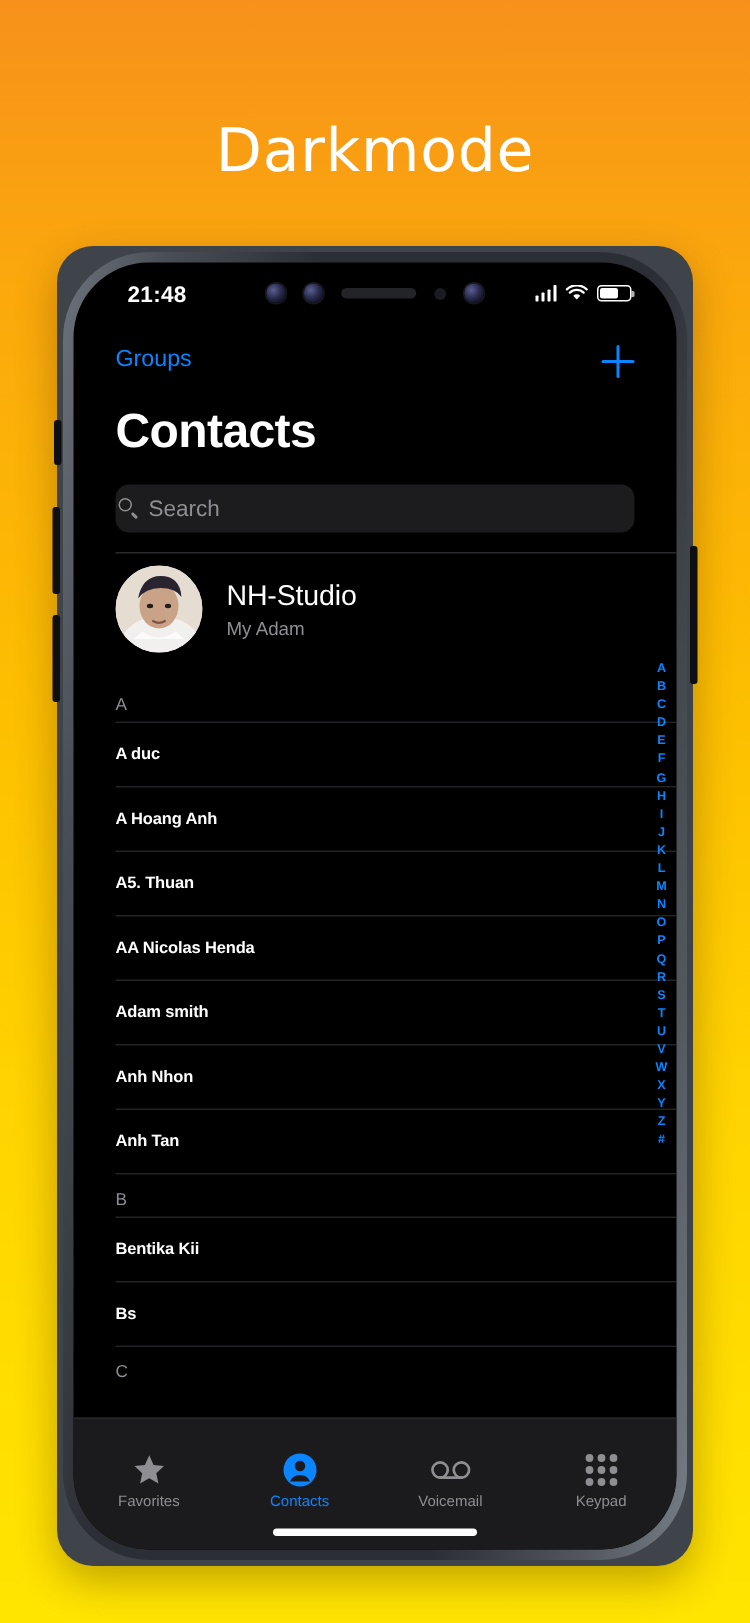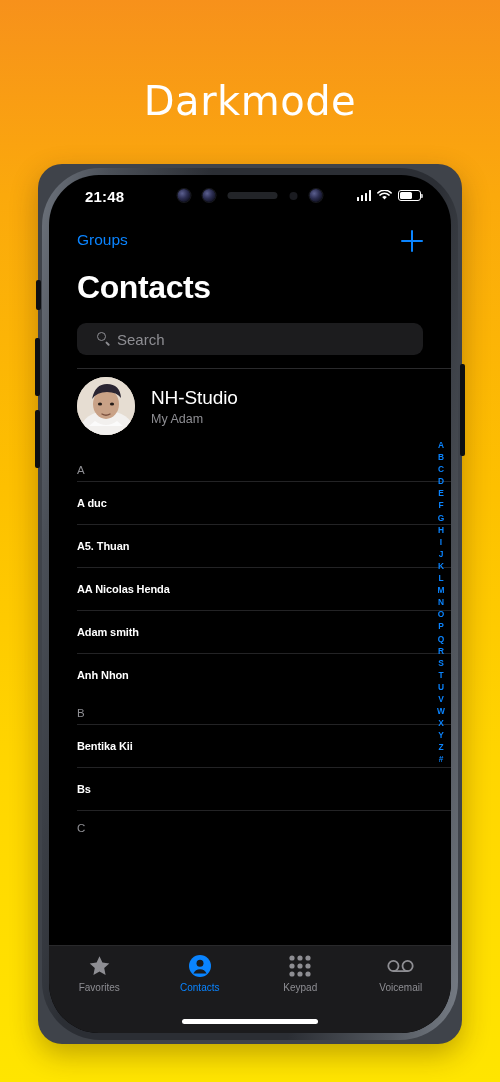--- a/index.html
+++ b/index.html
@@ -174,21 +174,21 @@
 
   
   .searchbar {
     position: absolute;
     left: 28px; top: 148px;
     width: 346px; height: 32px;
     background: #1c1c1e;
     border-radius: 9px;
     display: flex;
     align-items: center;
-    padding: 0 20px;
+    padding: 0 2px;
     box-sizing: border-box;
   }
   .search-icon {
     width: 14px; height: 14px;
     position: relative;
     margin-right: 6px;
     flex: none;
   }
   .search-icon::before {
     content: "";
@@ -298,21 +298,21 @@
   }
 
   
   .tabbar {
     position: absolute;
     left: 0; right: 0; bottom: 0;
     height: 88px;
     background: #1b1b1d;
     border-top: 1px solid #29292b;
     display: flex;
-    padding-top: 7px;
+    padding-top: 21px;
     box-sizing: border-box;
   }
   .tab {
     flex: 1;
     display: flex;
     flex-direction: column;
     align-items: center;
     gap: 4px;
   }
   .tab-label {
@@ -406,30 +406,36 @@
         <div class="mycard-sub">My Adam</div>
       </div>
     </div>
 
     <div class="list">
         <div class="section-head">A</div>
         <div class="row">
           <div class="row-name">A duc</div>
         </div>
         <div class="row">
+          <div class="row-name">A Hoang Anh</div>
+        </div>
+        <div class="row">
           <div class="row-name">A5. Thuan</div>
         </div>
         <div class="row">
           <div class="row-name">AA Nicolas Henda</div>
         </div>
         <div class="row">
           <div class="row-name">Adam smith</div>
         </div>
         <div class="row">
           <div class="row-name">Anh Nhon</div>
+        </div>
+        <div class="row last">
+          <div class="row-name">Anh Tan</div>
         </div>
         <div class="section-head">B</div>
         <div class="row">
           <div class="row-name">Bentika Kii</div>
         </div>
         <div class="row last">
           <div class="row-name">Bs</div>
         </div>
         <div class="section-head">C</div>
       </div>
@@ -478,43 +484,43 @@
           <svg width="24" height="24" viewBox="0 0 24 24">
               <circle cx="12" cy="12" r="11" fill="#0a84ff"></circle>
               <circle cx="12" cy="9.3" r="3.5" fill="#1b1b1d"></circle>
               <path d="M5.4 19.6 a7.2 7.2 0 0 1 13.2 0 Z" fill="#1b1b1d"></path>
             </svg>
         </div>
         <div class="tab-label">Contacts</div>
       </div>
       <div class="tab">
         <div class="tab-icon">
+          <svg width="27" height="16" viewBox="0 0 27 16">
+            <circle cx="6.4" cy="8" r="5.1" stroke="#8e8e93" stroke-width="1.8" fill="none"></circle>
+            <circle cx="20.6" cy="8" r="5.1" stroke="#8e8e93" stroke-width="1.8" fill="none"></circle>
+            <line x1="6.4" y1="13.1" x2="20.6" y2="13.1" stroke="#8e8e93" stroke-width="1.8" stroke-linecap="round"></line>
+          </svg>
+        </div>
+        <div class="tab-label">Voicemail</div>
+      </div>
+      <div class="tab">
+        <div class="tab-icon">
           <svg width="22" height="22" viewBox="0 0 22 22">
             <g fill="#8e8e93">
               <circle cx="3" cy="3" r="2.6"></circle>
                 <circle cx="11" cy="3" r="2.6"></circle>
                 <circle cx="19" cy="3" r="2.6"></circle>
               <circle cx="3" cy="11" r="2.6"></circle>
                 <circle cx="11" cy="11" r="2.6"></circle>
                 <circle cx="19" cy="11" r="2.6"></circle>
               <circle cx="3" cy="19" r="2.6"></circle>
                 <circle cx="11" cy="19" r="2.6"></circle>
                 <circle cx="19" cy="19" r="2.6"></circle>
             </g>
           </svg>
         </div>
         <div class="tab-label">Keypad</div>
       </div>
-      <div class="tab">
-        <div class="tab-icon">
-          <svg width="27" height="16" viewBox="0 0 27 16">
-            <circle cx="6.4" cy="8" r="5.1" stroke="#8e8e93" stroke-width="1.8" fill="none"></circle>
-            <circle cx="20.6" cy="8" r="5.1" stroke="#8e8e93" stroke-width="1.8" fill="none"></circle>
-            <line x1="6.4" y1="13.1" x2="20.6" y2="13.1" stroke="#8e8e93" stroke-width="1.8" stroke-linecap="round"></line>
-          </svg>
-        </div>
-        <div class="tab-label">Voicemail</div>
-      </div>
     </div>
 
     <div class="home-indicator"></div>
   </div>
 </div>
 
 </body></html>

